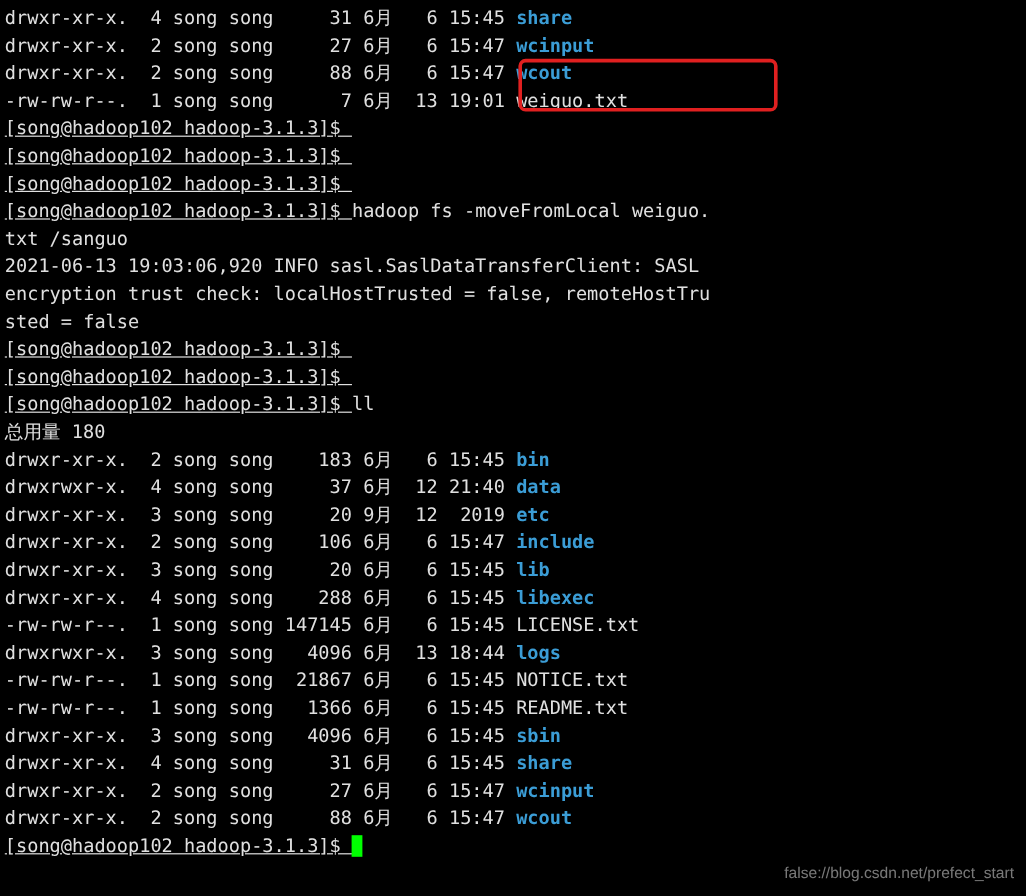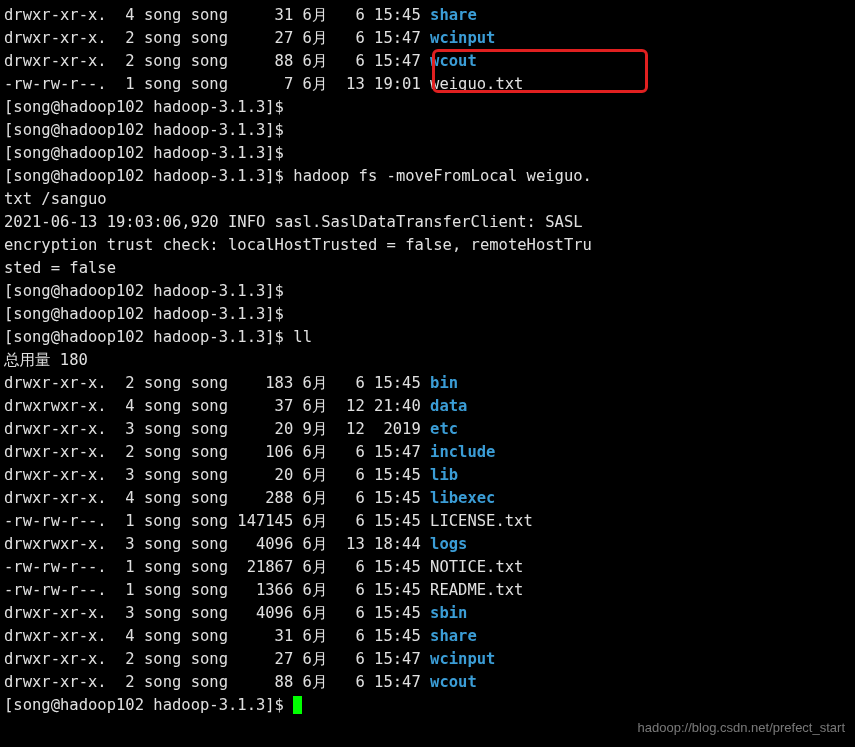--- a/index.html
+++ b/index.html
@@ -15,21 +15,21 @@
     overflow: hidden;
     position: relative;
   }
   .terminal {
     white-space: pre;
     padding: 4px;
   }
   .line { display: block; }
   .white { color: #e0e0e0; }
   .cyan { color: #3b9dd6; font-weight: bold; }
-  .prompt { color: #e0e0e0; }
+  .prompt { color: #e0e0e0; text-decoration: underline; }
   .cursor {
     display: inline-block;
     width: 9px;
     height: 18px;
     background: #00ff00;
     vertical-align: text-bottom;
   }
   .highlight-box {
     position: absolute;
     border: 3px solid #e02020;
@@ -45,13 +45,13 @@
     font-family: Arial, sans-serif;
   }
 </style>
 </head>
 <body>
 
 <div class="terminal" id="term"><span class="line"><span class="white">drwxr-xr-x.  4 song song     31 6月   6 15:45 </span><span class="cyan">share</span></span><span class="line"><span class="white">drwxr-xr-x.  2 song song     27 6月   6 15:47 </span><span class="cyan">wcinput</span></span><span class="line"><span class="white">drwxr-xr-x.  2 song song     88 6月   6 15:47 </span><span class="cyan">wcout</span></span><span class="line"><span class="white">-rw-rw-r--.  1 song song      7 6月  13 19:01 </span><span class="white">weiguo.txt</span></span><span class="line"><span class="prompt">[song@hadoop102 hadoop-3.1.3]$ </span><span class="white"></span></span><span class="line"><span class="prompt">[song@hadoop102 hadoop-3.1.3]$ </span><span class="white"></span></span><span class="line"><span class="prompt">[song@hadoop102 hadoop-3.1.3]$ </span><span class="white"></span></span><span class="line"><span class="prompt">[song@hadoop102 hadoop-3.1.3]$ </span><span class="white">hadoop fs -moveFromLocal weiguo.</span></span><span class="line white">txt /sanguo</span><span class="line white">2021-06-13 19:03:06,920 INFO sasl.SaslDataTransferClient: SASL </span><span class="line white">encryption trust check: localHostTrusted = false, remoteHostTru</span><span class="line white">sted = false</span><span class="line"><span class="prompt">[song@hadoop102 hadoop-3.1.3]$ </span><span class="white"></span></span><span class="line"><span class="prompt">[song@hadoop102 hadoop-3.1.3]$ </span><span class="white"></span></span><span class="line"><span class="prompt">[song@hadoop102 hadoop-3.1.3]$ </span><span class="white">ll</span></span><span class="line white">总用量 180</span><span class="line"><span class="white">drwxr-xr-x.  2 song song    183 6月   6 15:45 </span><span class="cyan">bin</span></span><span class="line"><span class="white">drwxrwxr-x.  4 song song     37 6月  12 21:40 </span><span class="cyan">data</span></span><span class="line"><span class="white">drwxr-xr-x.  3 song song     20 9月  12  2019 </span><span class="cyan">etc</span></span><span class="line"><span class="white">drwxr-xr-x.  2 song song    106 6月   6 15:47 </span><span class="cyan">include</span></span><span class="line"><span class="white">drwxr-xr-x.  3 song song     20 6月   6 15:45 </span><span class="cyan">lib</span></span><span class="line"><span class="white">drwxr-xr-x.  4 song song    288 6月   6 15:45 </span><span class="cyan">libexec</span></span><span class="line"><span class="white">-rw-rw-r--.  1 song song 147145 6月   6 15:45 </span><span class="white">LICENSE.txt</span></span><span class="line"><span class="white">drwxrwxr-x.  3 song song   4096 6月  13 18:44 </span><span class="cyan">logs</span></span><span class="line"><span class="white">-rw-rw-r--.  1 song song  21867 6月   6 15:45 </span><span class="white">NOTICE.txt</span></span><span class="line"><span class="white">-rw-rw-r--.  1 song song   1366 6月   6 15:45 </span><span class="white">README.txt</span></span><span class="line"><span class="white">drwxr-xr-x.  3 song song   4096 6月   6 15:45 </span><span class="cyan">sbin</span></span><span class="line"><span class="white">drwxr-xr-x.  4 song song     31 6月   6 15:45 </span><span class="cyan">share</span></span><span class="line"><span class="white">drwxr-xr-x.  2 song song     27 6月   6 15:47 </span><span class="cyan">wcinput</span></span><span class="line"><span class="white">drwxr-xr-x.  2 song song     88 6月   6 15:47 </span><span class="cyan">wcout</span></span><span class="line"><span class="prompt">[song@hadoop102 hadoop-3.1.3]$ </span><span class="cursor"></span></span></div>
 
 <div class="highlight-box" id="hl" style="top: 49px; left: 432px; width: 210px; height: 38px;"></div>
 
-<div class="watermark">hadoop://blog.csdn.net/prefect_start</div>
+<div class="watermark">false://blog.csdn.net/prefect_start</div>
 
 </body></html>

